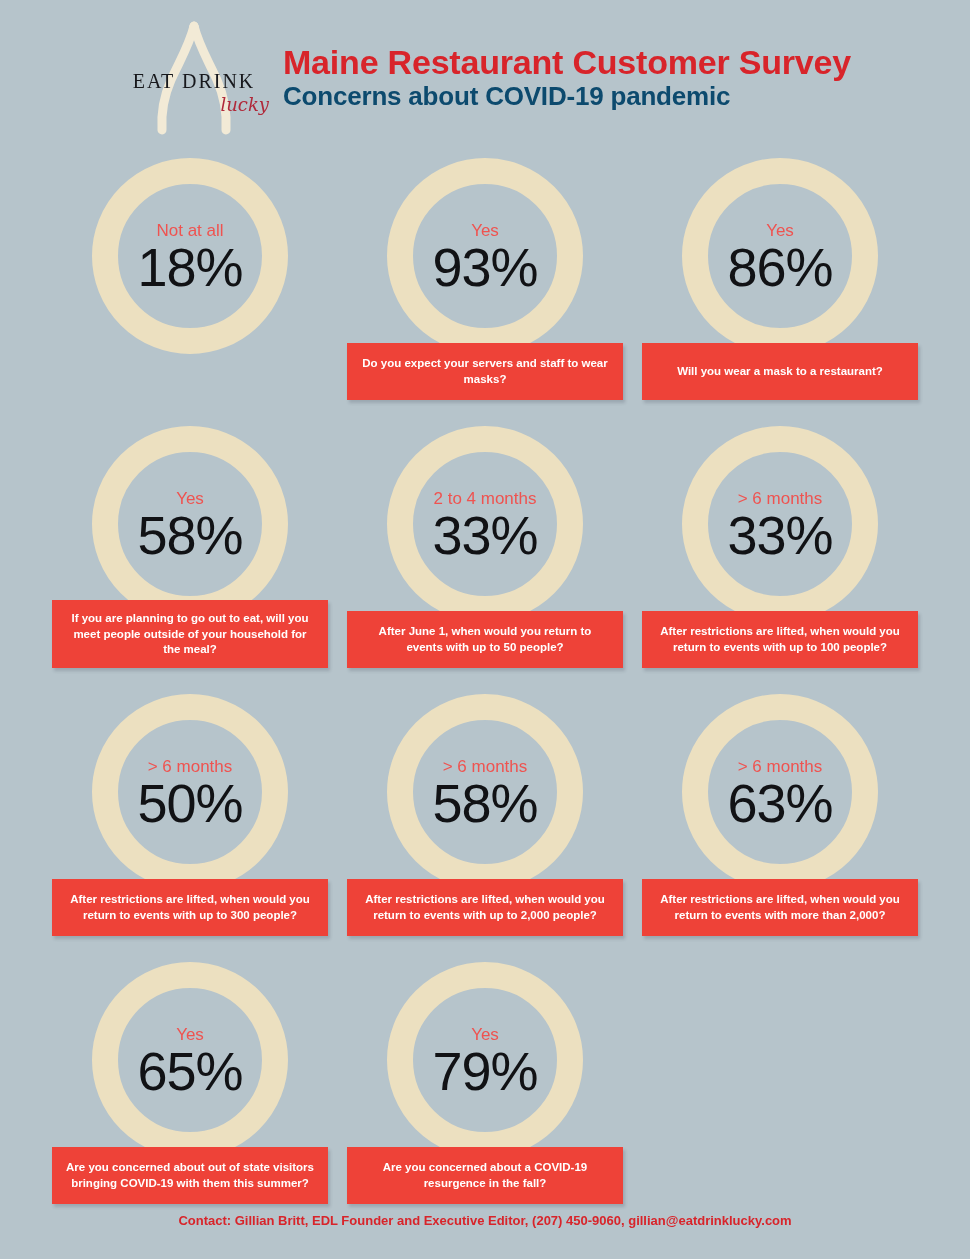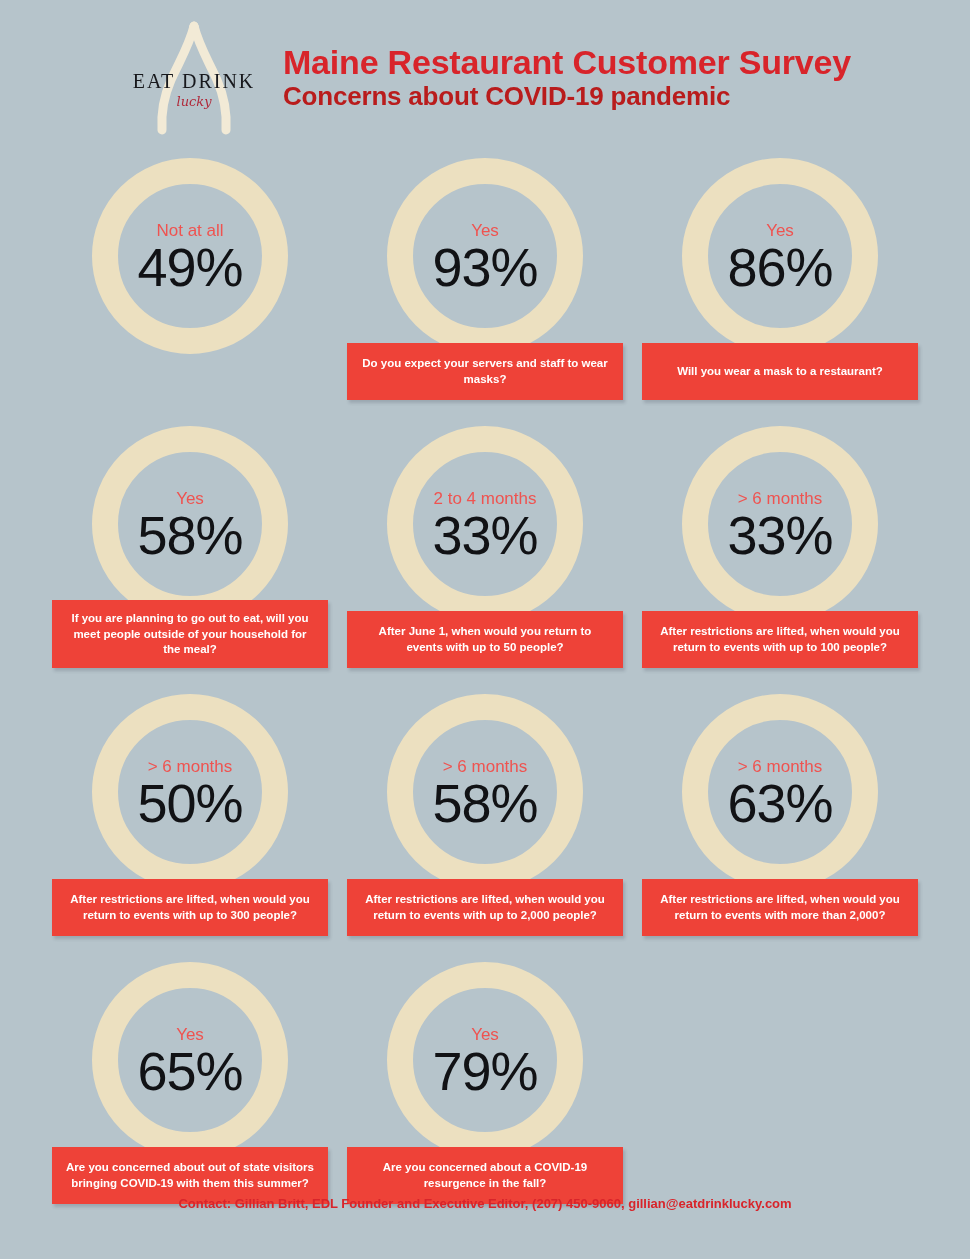--- a/index.html
+++ b/index.html
@@ -42,42 +42,42 @@
     font-family: "Liberation Serif", serif;
     font-size: 20px;
     letter-spacing: 2px;
     color: #17181c;
     white-space: nowrap;
   }
   .logo-lucky {
     position: absolute;
     left: 0; top: 76px;
     width: 150px;
-    text-align: center;
+    text-align: right;
     font-family: "DejaVu Serif", serif;
     font-style: italic;
-    font-size: 13px;
+    font-size: 18px;
     color: #b0293a;
   }
   .titles {
     margin-left: 14px;
     flex: 0 0 auto;
   }
   .title-main {
     font-size: 34px;
     font-weight: bold;
     color: #d8242a;
     letter-spacing: -0.2px;
     line-height: 1.08;
     white-space: nowrap;
   }
   .title-sub {
     font-size: 26px;
     font-weight: bold;
-    color: #b91c1c;
+    color: #0c4a6e;
     letter-spacing: -0.2px;
     line-height: 1.15;
     margin-top: 2px;
     white-space: nowrap;
   }
 
   
   .grid {
     position: absolute;
     left: 52px;
@@ -160,21 +160,21 @@
     font-size: 13px;
     font-weight: bold;
     color: #17181c;
     line-height: 1.5;
   }
   .footer-contact {
     font-size: 13px;
     font-weight: bold;
     color: #d8242a;
     line-height: 1.5;
-    margin-top: 1px;
+    margin-top: 18px;
   }
 </style>
 </head>
 <body>
 
 <div class="page">
 
   <div class="header">
     <div class="logo">
       <svg width="150" height="120" viewBox="0 0 150 120">
@@ -193,21 +193,21 @@
 
   <div class="grid">
 
     <div class="card">
       <div class="donut-wrap">
         <svg width="212" height="212" viewBox="0 0 212 212">
           <circle cx="106" cy="106" r="85" fill="none" stroke="#ece0c0" stroke-width="26"></circle>
         </svg>
         <div class="donut-center">
           <div class="donut-label">Not at all</div>
-          <div class="donut-value">49%</div>
+          <div class="donut-value">18%</div>
         </div>
       </div>
     </div>
 
     <div class="card">
       <div class="donut-wrap">
         <svg width="212" height="212" viewBox="0 0 212 212">
           <circle cx="106" cy="106" r="85" fill="none" stroke="#ece0c0" stroke-width="26"></circle>
         </svg>
         <div class="donut-center">

